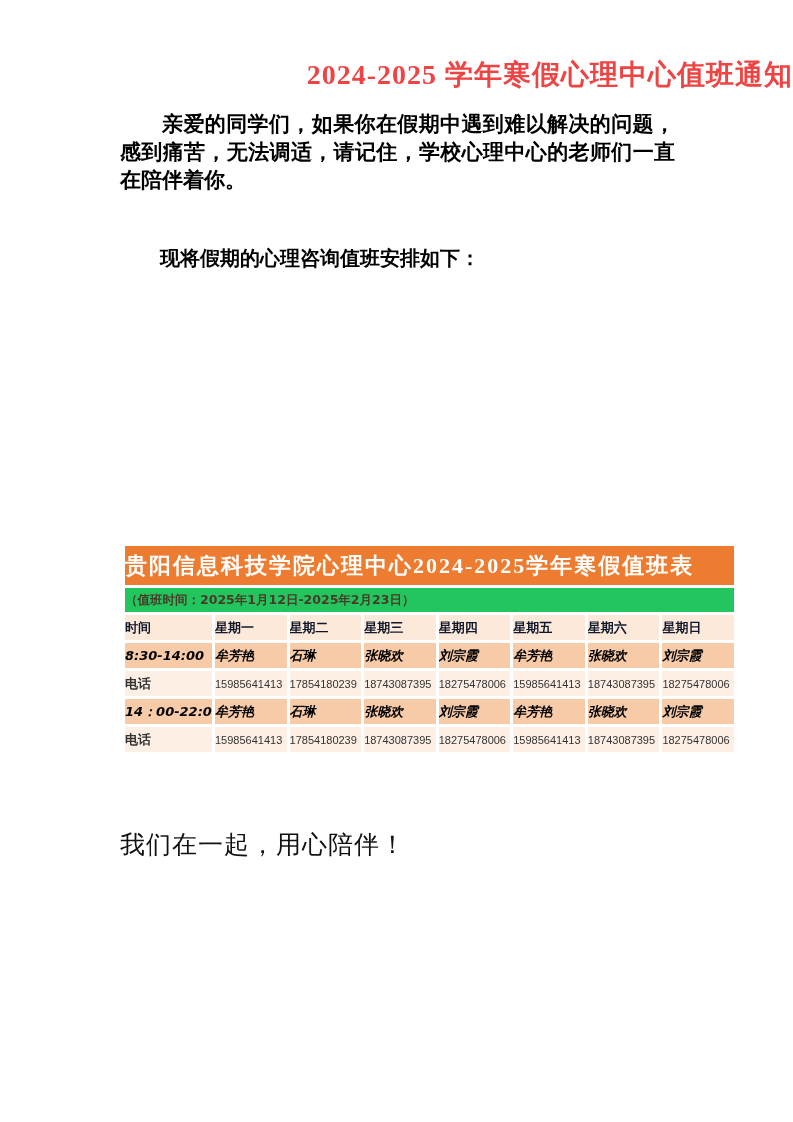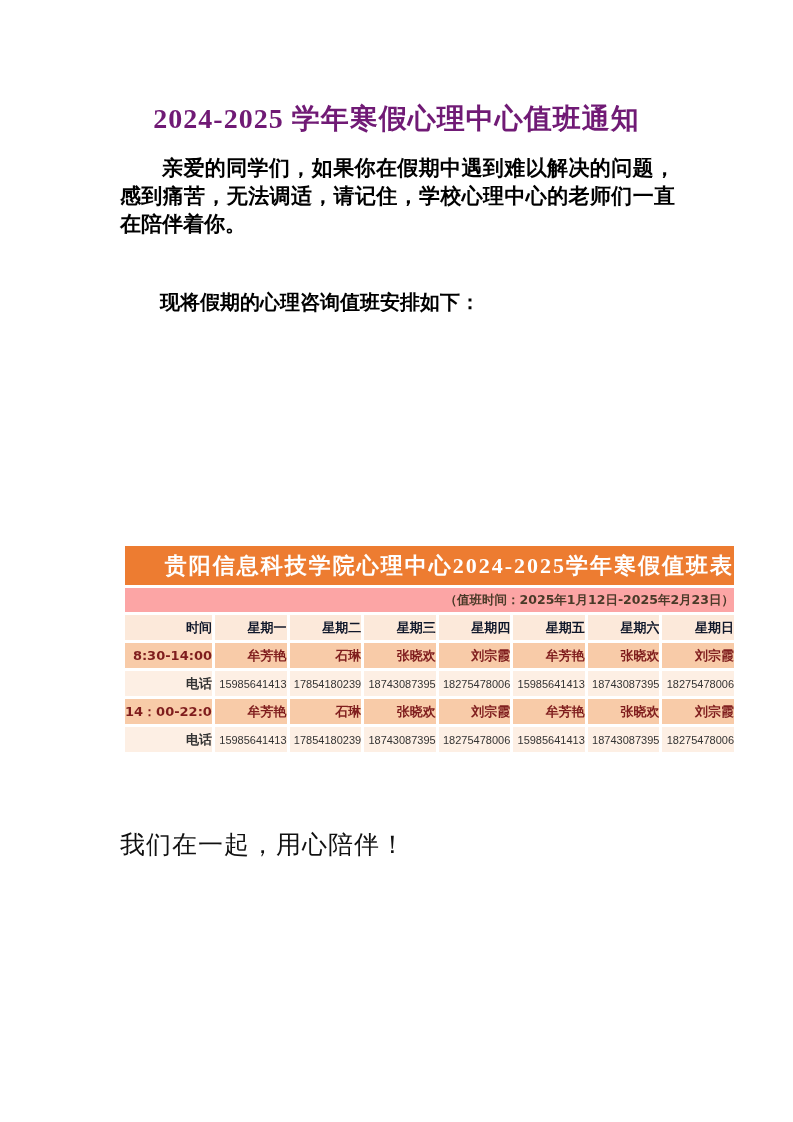--- a/index.html
+++ b/index.html
@@ -8,26 +8,26 @@
     width: 793px;
     height: 1122px;
     background: #ffffff;
     position: relative;
     margin: 0 auto;
     font-family: "Liberation Serif", "DejaVu Serif", serif;
     color: #1a1a1a;
     overflow: hidden;
   }
   .doc-title {
-    margin-top: 100px;
-    text-align: center;
+    margin-top: 56px;
+    text-align: right;
     font-size: 28px;
     font-weight: bold;
     letter-spacing: 1px;
-    color: #701a75;
+    color: #ef4444;
   }
   .body-text {
     margin: 0 118px 0 120px;
   }
   .para {
     margin-top: 16px;
     font-size: 21px;
     font-weight: bold;
     line-height: 28px;
     text-align: justify;
@@ -42,56 +42,57 @@
     top: 543px;
     width: 615px;
   }
   table.duty {
     width: 100%;
     border-collapse: collapse;
     table-layout: fixed;
   }
   table.duty td, table.duty th {
     border: 3px solid #ffffff;
-    text-align: right;
+    text-align: left;
     vertical-align: middle;
     height: 28px;
     overflow: hidden;
     white-space: nowrap;
   }
   .tbl-title-cell {
     background: #ED7C31;
     color: #ffffff;
     font-size: 22px;
     font-weight: bold;
     letter-spacing: 2px;
     height: 42px !important;
     font-family: "Liberation Serif", "DejaVu Serif", serif;
   }
   .tbl-subtitle-cell {
-    background: #fca5a5;
+    background: #22c55e;
     color: #4a3a28;
     font-size: 12.5px;
     font-weight: bold;
     height: 27px !important;
     font-family: "DejaVu Sans", "Liberation Sans", sans-serif;
   }
   tr.head-row td {
     background: #FCE9DA;
     font-family: "DejaVu Sans", "Liberation Sans", sans-serif;
     font-weight: 600;
     font-size: 13px;
     color: #0f172a;
   }
   tr.name-row td {
     background: #F8CBA8;
     font-family: "DejaVu Sans", "Liberation Sans", sans-serif;
     font-weight: 600;
     font-size: 13px;
-    color: #7f1d1d;
+    color: #000000;
+    font-style: italic;
   }
   tr.phone-row td {
     background: #FDEFE4;
     font-family: Liberation Sans, sans-serif;
     font-weight: normal;
     font-size: 11px;
     color: #333333;
   }
   tr.phone-row td.col-time, tr.name-row td.col-time {
     font-family: "DejaVu Sans", "Liberation Sans", sans-serif;

